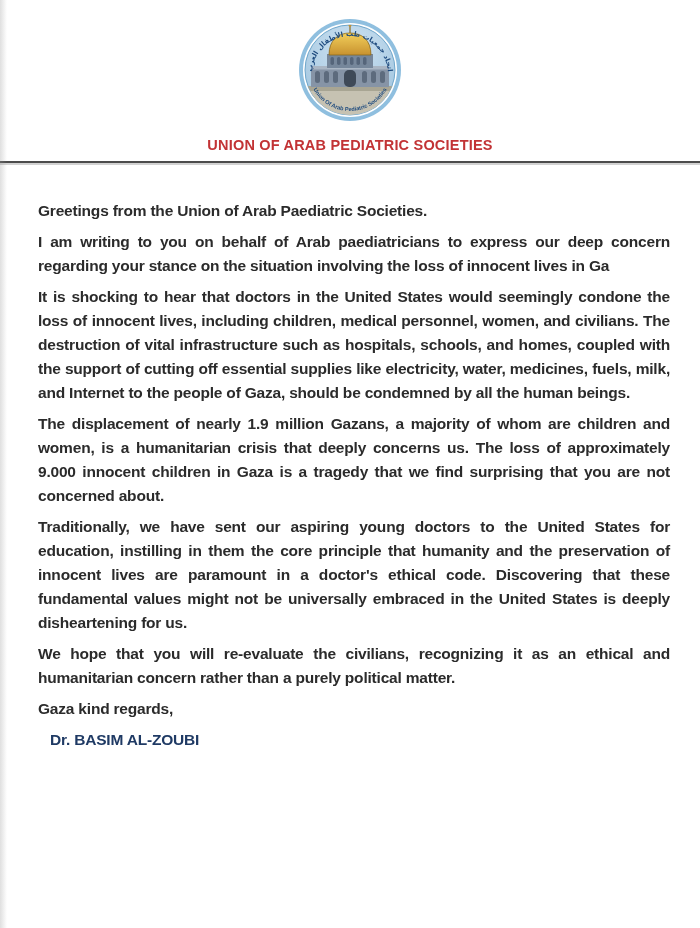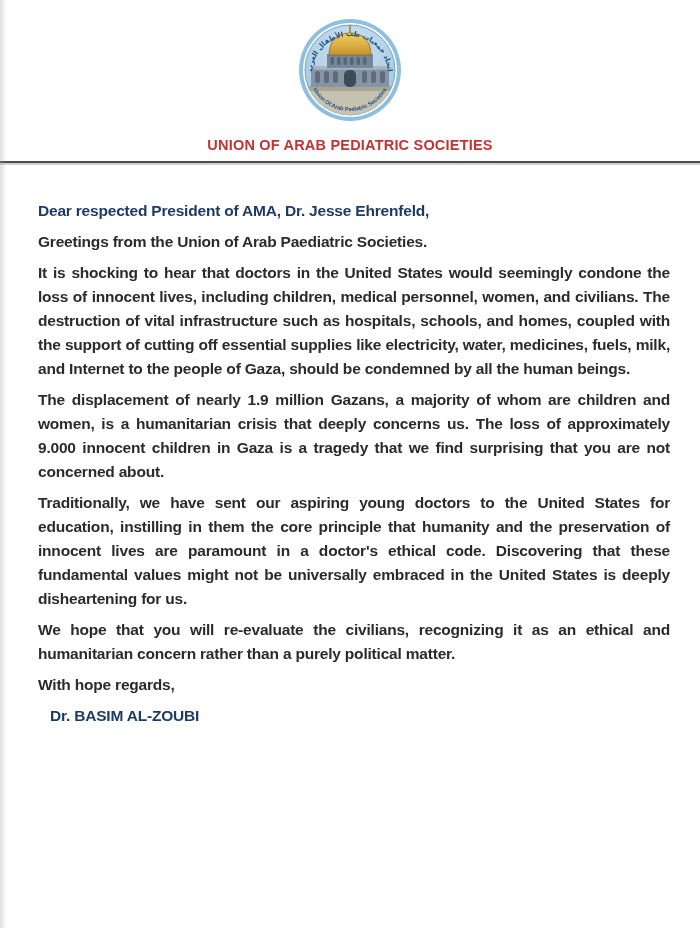--- a/index.html
+++ b/index.html
@@ -107,25 +107,25 @@
           <textPath href="#arcBottom" startOffset="50%" text-anchor="middle">Union Of Arab Pediatric Societies</textPath>
         </text>
       </svg>
     </div>
 
     <div class="org-title">UNION OF ARAB PEDIATRIC SOCIETIES</div>
     <div class="rule"></div>
   </div>
 
   <div class="letter">
-    <p class="navy">Dear respected President of AMA, Dr. Jesse Ehrenfeld,</p>
     <p>Greetings from the Union of Arab Paediatric Societies.</p>
 
+    <p class="justified">I am writing to you on behalf of Arab paediatricians to express our deep concern regarding your stance on the situation involving the loss of innocent lives in Ga</p>
     <p class="justified">It is shocking to hear that doctors in the United States would seemingly condone the loss of innocent lives, including children, medical personnel, women, and civilians. The destruction of vital infrastructure such as hospitals, schools, and homes, coupled with the support of cutting off essential supplies like electricity, water, medicines, fuels, milk, and Internet to the people of Gaza, should be condemned by all the human beings.</p>
     <p class="justified">The displacement of nearly 1.9 million Gazans, a majority of whom are children and women, is a humanitarian crisis that deeply concerns us. The loss of approximately 9.000 innocent children in Gaza is a tragedy that we find surprising that you are not concerned about.</p>
     <p class="justified">Traditionally, we have sent our aspiring young doctors to the United States for education, instilling in them the core principle that humanity and the preservation of innocent lives are paramount in a doctor's ethical code. Discovering that these fundamental values might not be universally embraced in the United States is deeply disheartening for us.</p>
     <p class="justified">We hope that you will re-evaluate the civilians, recognizing it as an ethical and humanitarian concern rather than a purely political matter.</p>
 
-    <p>With hope regards,</p>
+    <p>Gaza kind regards,</p>
     <p class="sig-line">Dr. BASIM AL-ZOUBI</p>
 
   </div>
 </div>
 
 </body></html>

